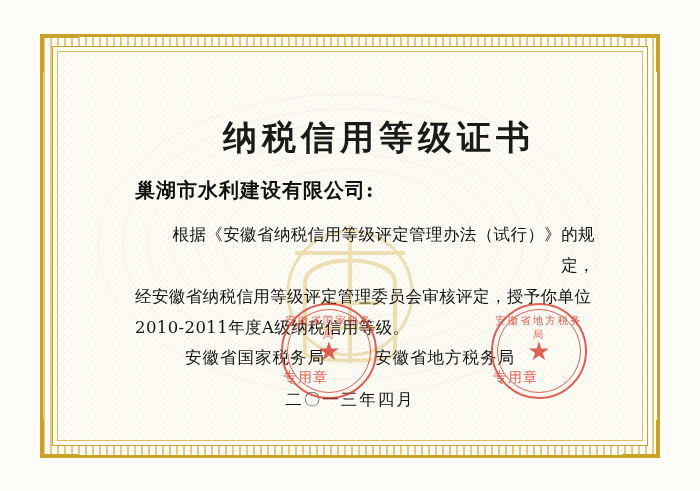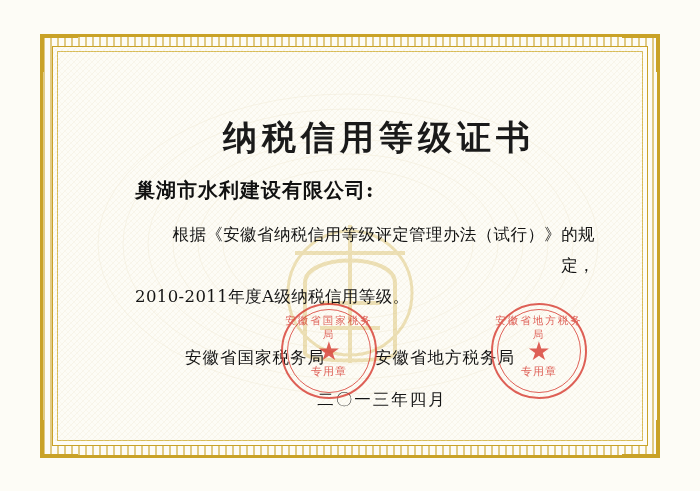--- a/index.html
+++ b/index.html
@@ -149,21 +149,20 @@
 
   .date-line {
     position: absolute;
     top: 342px;
     left: 0;
     width: 100%;
     text-align: center;
     font-size: 16.5px;
     color: #141414;
     letter-spacing: 2px;
-    margin-left: 32px;
   }
 
   
   .seal {
     position: absolute;
     width: 96px;
     height: 96px;
     border-radius: 50%;
     border: 2.5px solid #d6352b;
     opacity: 0.78;
@@ -190,24 +189,24 @@
     left: 0;
     top: 9px;
     width: 100%;
     text-align: center;
     font-size: 10.5px;
     letter-spacing: 2px;
   }
   .seal .seal-bottom-text {
     position: absolute;
     left: 0;
-    bottom: 18px;
-    width: 100%;
-    text-align: center;
-    font-size: 11px;
+    bottom: 10px;
+    width: 100%;
+    text-align: left;
+    font-size: 14px;
     letter-spacing: 1px;
   }
   #seal-national { left: 228px; top: 256px; }
   #seal-local { left: 438px; top: 256px; }
 </style>
 </head>
 <body>
 
 <div id="certificate-page">
 
@@ -256,20 +255,21 @@
       </div>
 
       <div class="content">
 
         <div class="cert-title">纳税信用等级证书</div>
 
         <div class="recipient">巢湖市水利建设有限公司:</div>
 
         <div class="body-text">
           <div class="body-line indent">根据《安徽省纳税信用等级评定管理办法（试行）》的规定，</div>
+          <div class="body-line">经安徽省纳税信用等级评定管理委员会审核评定，授予你单位</div>
           <div class="body-line">2010-2011年度A级纳税信用等级。</div>
         </div>
 
         <div class="signers">
           <div>安徽省国家税务局</div>
           <div>安徽省地方税务局</div>
         </div>
 
         <div class="date-line">二〇一三年四月</div>
 

